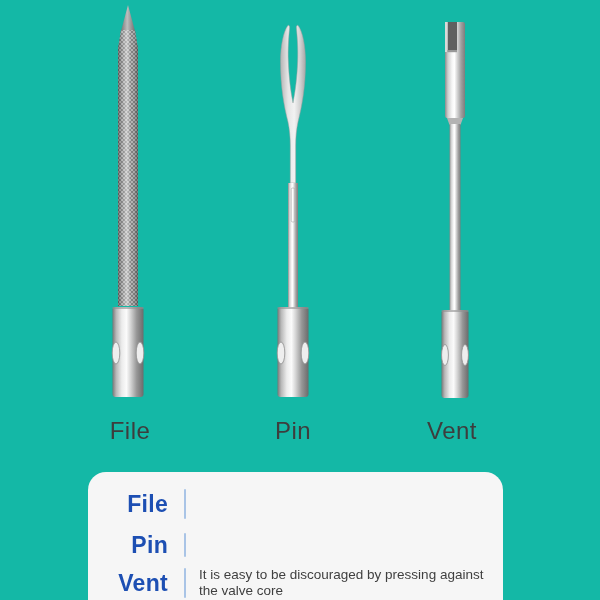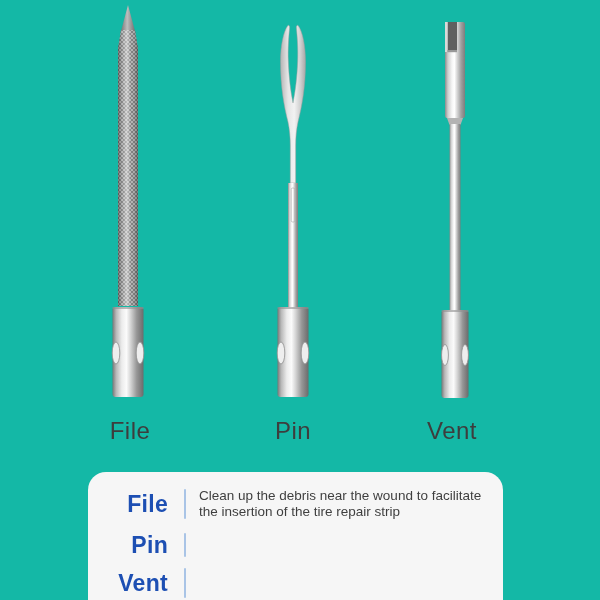--- a/index.html
+++ b/index.html
@@ -179,26 +179,26 @@
   </svg>
 
   <span class="tool-label file">File</span>
   <span class="tool-label pin">Pin</span>
   <span class="tool-label vent">Vent</span>
 
   <div class="info-card">
     <div class="info-row r0">
       <div class="info-row-label">File</div>
       <div class="info-row-divider"></div>
-      <div class="info-row-desc">Clean up the debris near the wound to facilitate
-the insertion of the tire repair strip</div>
     </div>
     <div class="info-row r1">
       <div class="info-row-label">Pin</div>
       <div class="info-row-divider"></div>
     </div>
     <div class="info-row r2">
       <div class="info-row-label">Vent</div>
       <div class="info-row-divider"></div>
+      <div class="info-row-desc">It is easy to be discouraged by pressing against
+the valve core</div>
     </div>
   </div>
 
 </div>
 
 </body></html>

